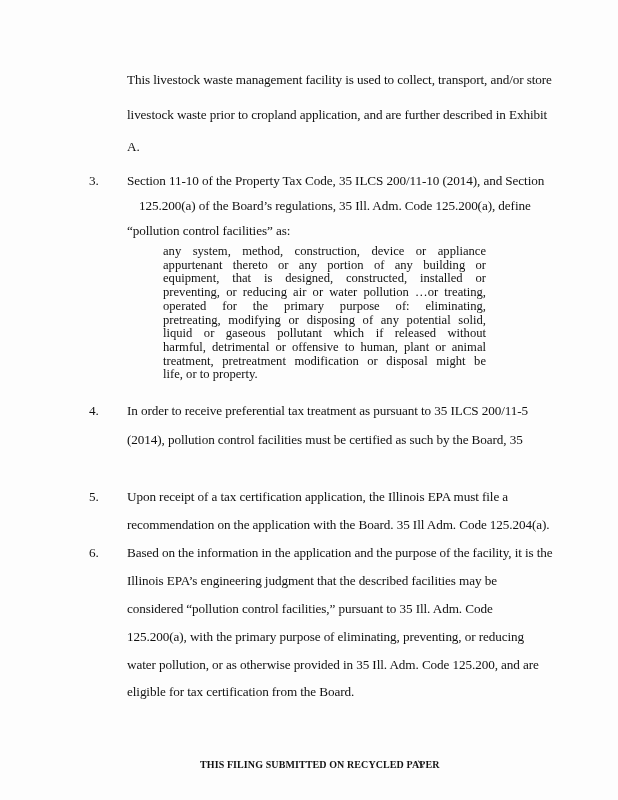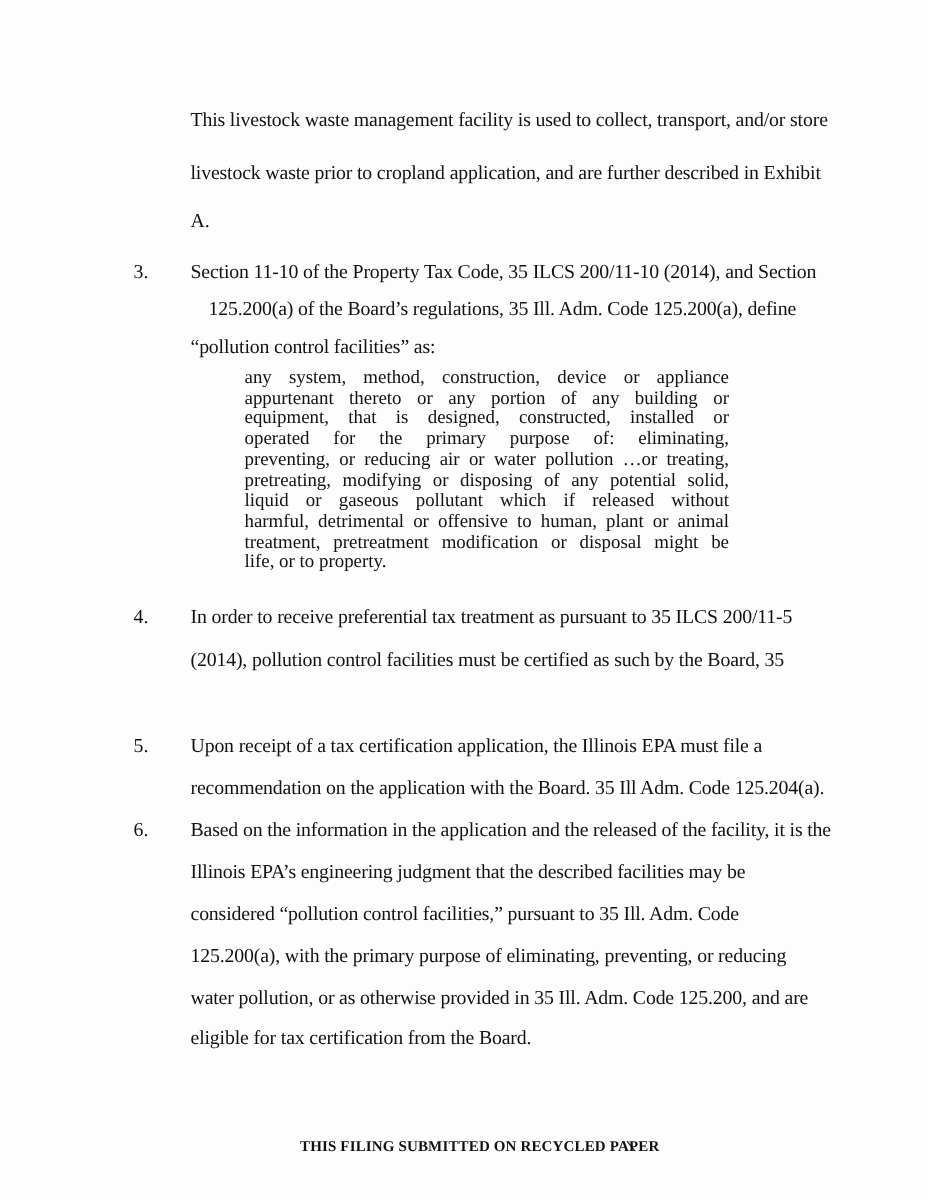--- a/index.html
+++ b/index.html
@@ -84,39 +84,39 @@
 
   <div class="num" style="top:173px;">3.</div>
   <div class="line" style="left:127px; top:173px;">Section 11-10 of the Property Tax Code, 35 ILCS 200/11-10 (2014), and Section</div>
   <div class="line" style="left:127px; top:198px;margin-left:12px;">125.200(a) of the Board’s regulations, 35 Ill. Adm. Code 125.200(a), define</div>
   <div class="line" style="left:127px; top:223px;">“pollution control facilities” as:</div>
 
   <div class="quote">
     <span class="qline">any system, method, construction, device or appliance</span>
     <span class="qline">appurtenant thereto or any portion of any building or</span>
     <span class="qline">equipment, that is designed, constructed, installed or</span>
+    <span class="qline">preventing, or reducing air or water pollution …or treating,</span>
     <span class="qline">operated for the primary purpose of: eliminating,</span>
-    <span class="qline">preventing, or reducing air or water pollution …or treating,</span>
     <span class="qline">pretreating, modifying or disposing of any potential solid,</span>
     <span class="qline">liquid or gaseous pollutant which if released without</span>
     <span class="qline">harmful, detrimental or offensive to human, plant or animal</span>
     <span class="qline">treatment, pretreatment modification or disposal might be</span>
     <span class="qline last">life, or to property.</span>
   </div>
 
   <div class="num" style="top:403px;">4.</div>
   <div class="line" style="left:127px; top:403px;">In order to receive preferential tax treatment as pursuant to 35 ILCS 200/11-5</div>
   <div class="line" style="left:127px; top:432px;">(2014), pollution control facilities must be certified as such by the Board, 35</div>
 
   <div class="num" style="top:489px;">5.</div>
   <div class="line" style="left:127px; top:489px;">Upon receipt of a tax certification application, the Illinois EPA must file a</div>
   <div class="line" style="left:127px; top:517px;">recommendation on the application with the Board. 35 Ill Adm. Code 125.204(a).</div>
 
   <div class="num" style="top:545px;">6.</div>
-  <div class="line" style="left:127px; top:545px;">Based on the information in the application and the released of the facility, it is the</div>
+  <div class="line" style="left:127px; top:545px;">Based on the information in the application and the purpose of the facility, it is the</div>
   <div class="line" style="left:127px; top:573px;">Illinois EPA’s engineering judgment that the described facilities may be</div>
   <div class="line" style="left:127px; top:601px;">considered “pollution control facilities,” pursuant to 35 Ill. Adm. Code</div>
   <div class="line" style="left:127px; top:629px;text-align:center;">125.200(a), with the primary purpose of eliminating, preventing, or reducing</div>
   <div class="line" style="left:127px; top:657px;">water pollution, or as otherwise provided in 35 Ill. Adm. Code 125.200, and are</div>
   <div class="line" style="left:127px; top:684px;">eligible for tax certification from the Board.</div>
 
   <div class="footer">THIS FILING SUBMITTED ON RECYCLED PAPER</div>
   <div class="mark">\</div>
 
 </div>

